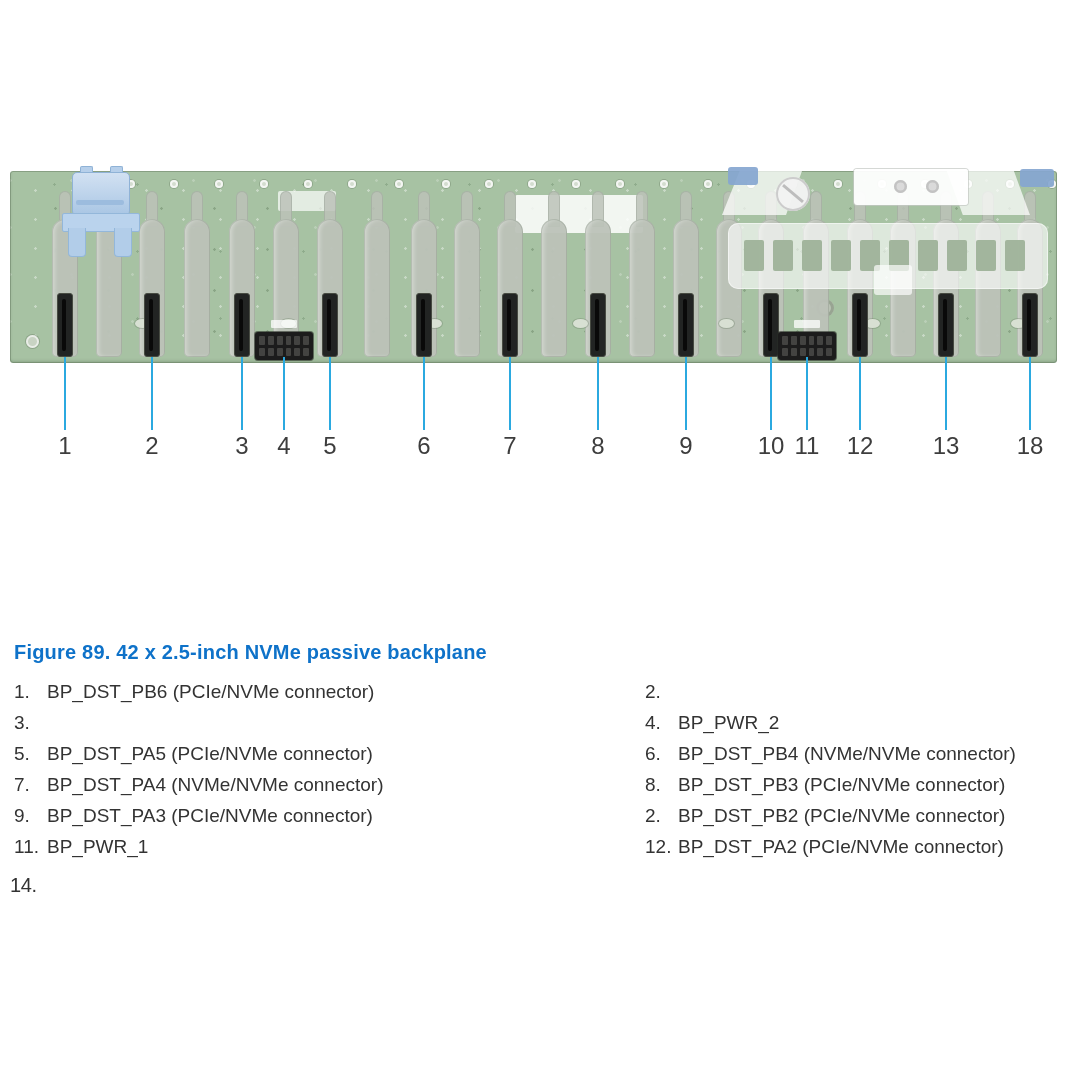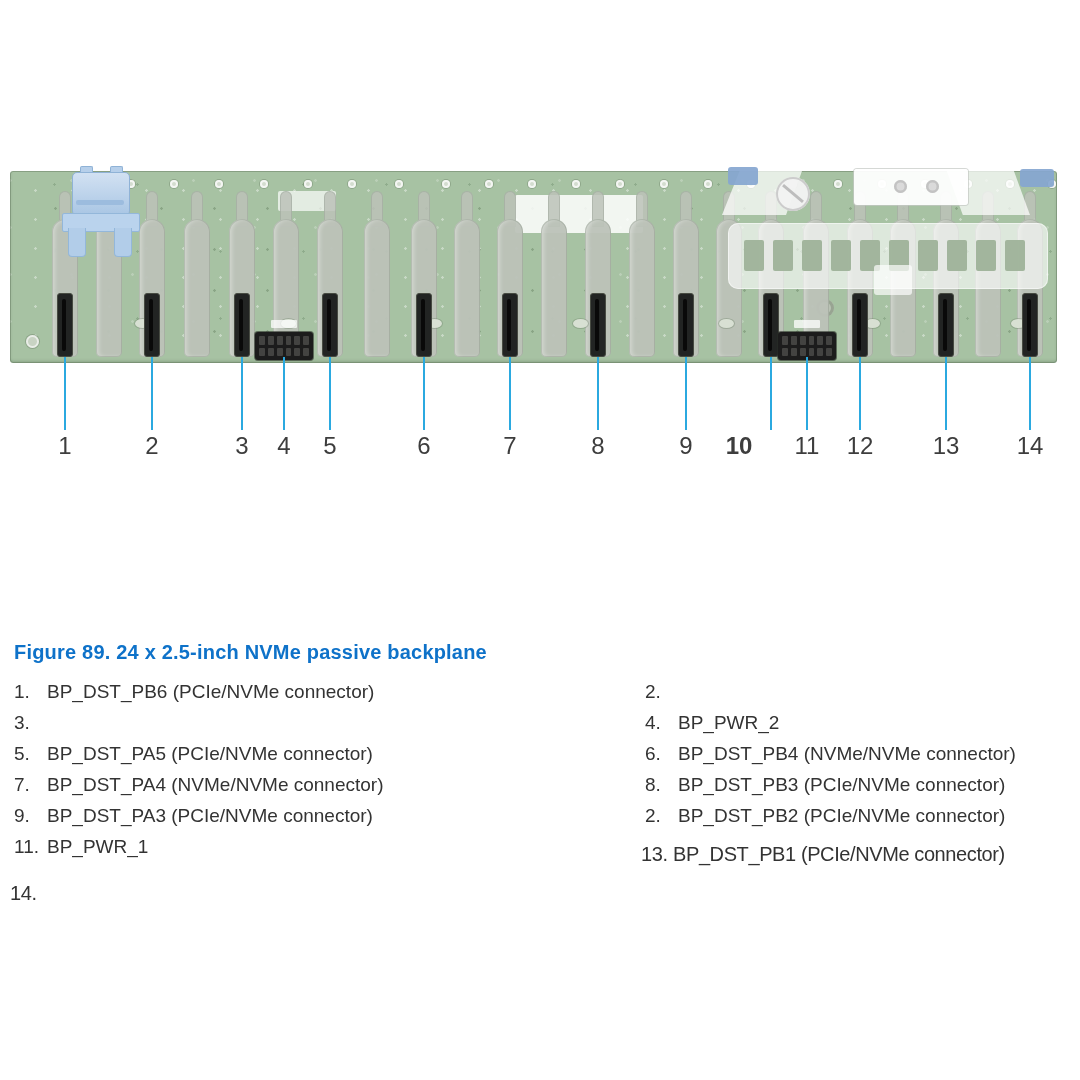--- a/index.html
+++ b/index.html
@@ -265,32 +265,32 @@
       <div class="callout-num" style="left: 330px;">5</div>
       <div class="callout-line" style="left: 423px; background: rgb(43, 169, 224);"></div>
       <div class="callout-num" style="left: 424px;">6</div>
       <div class="callout-line" style="left: 509px; background: rgb(43, 169, 224);"></div>
       <div class="callout-num" style="left: 510px;">7</div>
       <div class="callout-line" style="left: 597px; background: rgb(43, 169, 224);"></div>
       <div class="callout-num" style="left: 598px;">8</div>
       <div class="callout-line" style="left: 685px; background: rgb(43, 169, 224);"></div>
       <div class="callout-num" style="left: 686px;">9</div>
       <div class="callout-line" style="left: 770px; background: rgb(43, 169, 224);"></div>
-      <div class="callout-num" style="left: 739px; font-weight: bold;">10</div>
+      <div class="callout-num" style="left: 771px;">10</div>
       <div class="callout-line" style="left: 806px; background: rgb(43, 169, 224);"></div>
       <div class="callout-num" style="left: 807px;">11</div>
       <div class="callout-line" style="left: 859px; background: rgb(43, 169, 224);"></div>
       <div class="callout-num" style="left: 860px;">12</div>
       <div class="callout-line" style="left: 945px; background: rgb(43, 169, 224);"></div>
       <div class="callout-num" style="left: 946px;">13</div>
       <div class="callout-line" style="left: 1029px; background: rgb(43, 169, 224);"></div>
-      <div class="callout-num" style="left: 1030px;">14</div>
+      <div class="callout-num" style="left: 1030px;">18</div>
     </div>
 
-  <div class="caption" style="color: rgb(14, 114, 201);">Figure 89. 24 x 2.5-inch NVMe passive backplane</div>
+  <div class="caption" style="color: rgb(14, 114, 201);">Figure 89. 42 x 2.5-inch NVMe passive backplane</div>
 
   <div class="legend">
       <div class="legend-item">
         <span class="num">1.</span>
         <span>BP_DST_PB6 (PCIe/NVMe connector)</span>
       </div>
       <div class="legend-item">
         <span class="num">2.</span>
       </div>
       <div class="legend-item">
@@ -321,22 +321,22 @@
         <span>BP_DST_PA3 (PCIe/NVMe connector)</span>
       </div>
       <div class="legend-item">
         <span class="num">2.</span>
         <span>BP_DST_PB2 (PCIe/NVMe connector)</span>
       </div>
       <div class="legend-item">
         <span class="num">11.</span>
         <span>BP_PWR_1</span>
       </div>
-      <div class="legend-item big">
-        <span class="num">13.</span>
-        <span>BP_DST_PB1 (PCIe/NVMe connector)</span>
+      <div class="legend-item">
+        <span class="num">12.</span>
+        <span>BP_DST_PA2 (PCIe/NVMe connector)</span>
       </div>
       <div class="legend-item big">
         <span class="num">14.</span>
       </div>
     </div>
 
 </div>
 
 </body></html>

